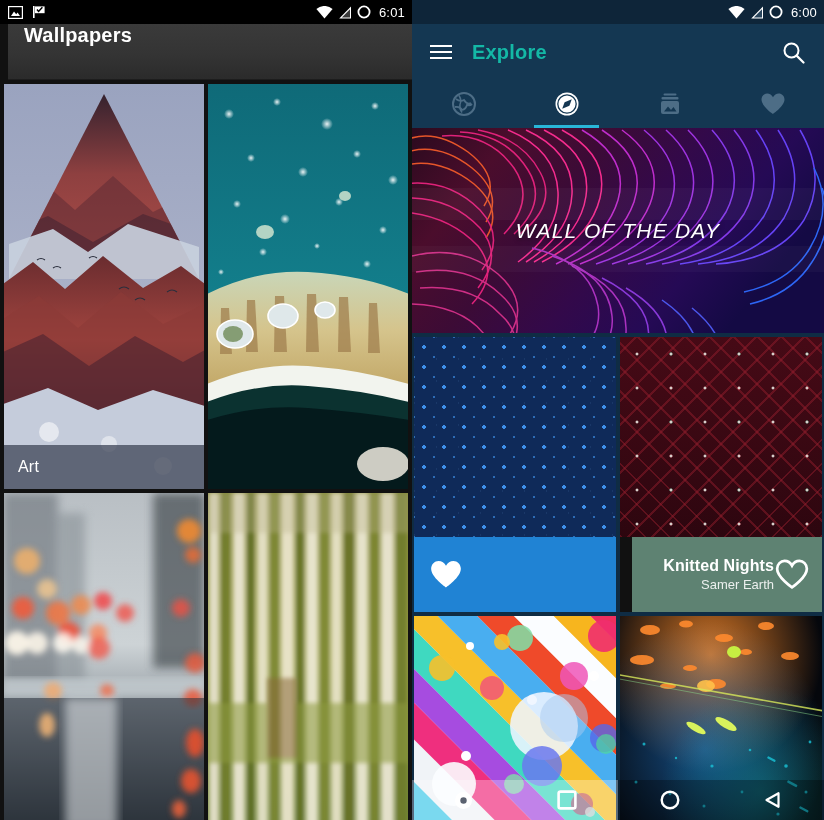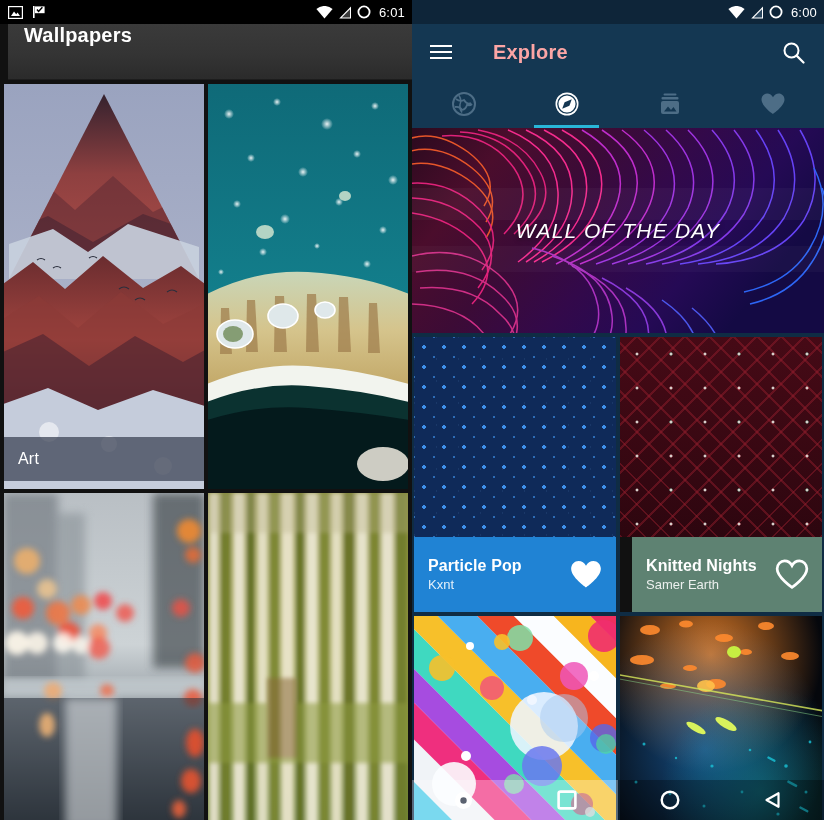--- a/index.html
+++ b/index.html
@@ -35,37 +35,37 @@
   .appbar-left .title { color:#fff; font-size:20px; font-weight:bold; letter-spacing:.2px; }
 
   .cat-grid {
     display:grid; grid-template-columns:1fr 1fr;
     gap:4px; padding:4px 4px 0 4px; background:#111;
   }
   .cat-card { position:relative; height:405px; overflow:hidden; background:#222; }
   .cat-card.short { height:336px; }
   .cat-art-bg { position:absolute; inset:0; }
   .cat-label {
-    position:absolute; left:0; right:0; bottom:8px; height:44px;
+    position:absolute; left:0; right:0; bottom:0; height:44px;
     display:flex; align-items:center; padding-left:14px;
     color:#fff; font-size:16px; letter-spacing:.2px;
   }
   .cat-label.scrim-light { background:rgba(56,63,80,.72); }
   .cat-label.scrim-dark  { background:rgba(6,6,8,.78); }
 
   
-  .right-phone { background:#0f2c44; }
+  .right-phone { background:#0f2c44;text-align:right; }
   .right-statusbar { background:#0e2539; }
   .appbar-right {
     height:56px; background:#143752;
     display:flex; align-items:center; padding:0 16px;
   }
   .appbar-right .title {
-    color:#fca5a5; font-size:20px; font-weight:bold;
-    margin-left:39px; letter-spacing:.2px;
+    color:#14b8a6; font-size:20px; font-weight:bold;
+    margin-left:18px; letter-spacing:.2px;
   }
   .appbar-right .spacer { flex:1; }
 
   .tabbar {
     height:48px; background:#143752; display:flex; position:relative;
   }
   .tab {
     flex:1; display:flex; align-items:center; justify-content:center;
     position:relative;
   }
@@ -563,24 +563,20 @@
       <div class="wotd-text">WALL OF THE DAY</div>
     </div>
 
     <div class="wall-grid">
 
       <div class="wall-tile">
         <div class="wall-img">
           <div class="dots-blue"></div>
         </div>
         <div class="wall-meta" style="background:#2083d4;">
-          <div class="txt">
-            <div class="name">Particle Pop</div>
-            <div class="author">Kxnt</div>
-          </div>
           <div class="heart-btn">
             <svg width="34" height="31" viewBox="0 0 26 24">
               <path d="M13 22 C13 22 1.5 14.2 1.5 7.6 C1.5 3.9 4.3 1.5 7.2 1.5 C9.7 1.5 11.8 3 13 5.2 C14.2 3 16.3 1.5 18.8 1.5 C21.7 1.5 24.5 3.9 24.5 7.6 C24.5 14.2 13 22 13 22 Z" fill="#fff"></path>
             </svg>
           </div>
         </div>
       </div>
 
       <div class="wall-tile">
         <div class="wall-img">

